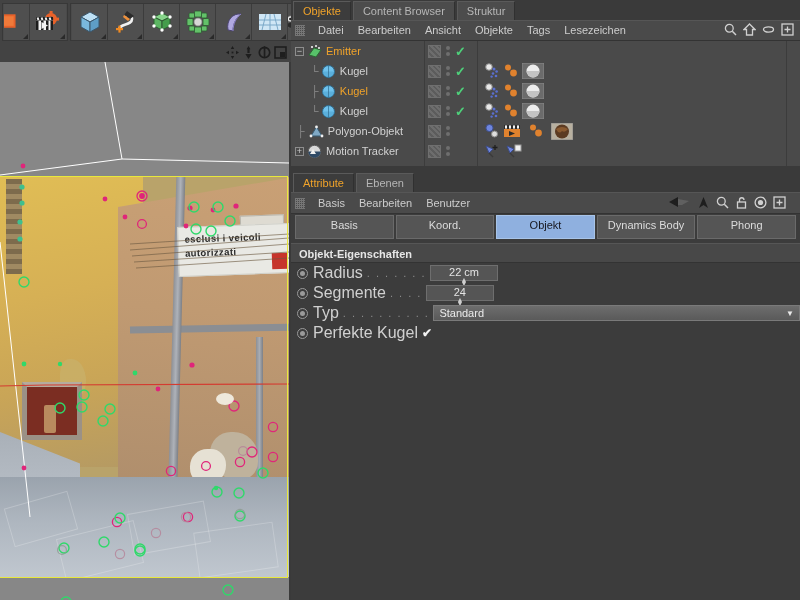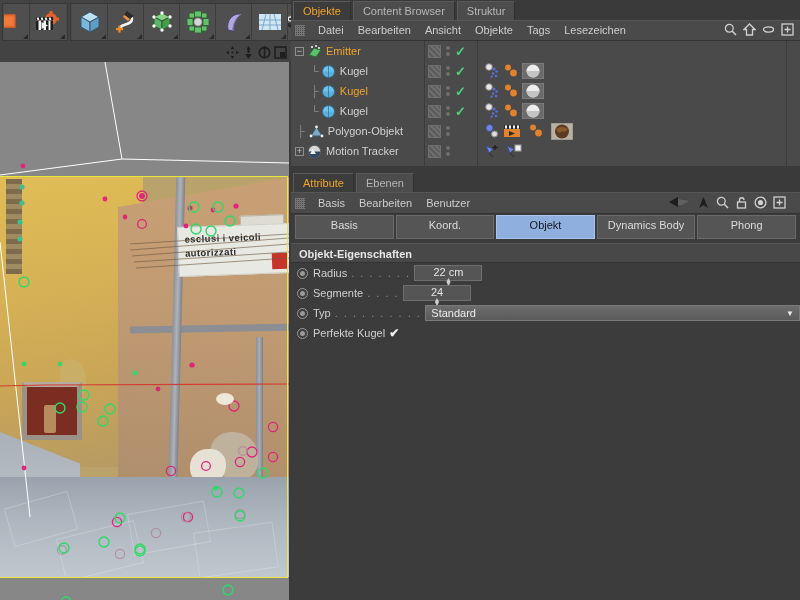--- a/index.html
+++ b/index.html
@@ -269,21 +269,21 @@
     border-top: 1px solid #565656; border-bottom: 1px solid #333;
     margin-top: 4px;
   }
   .prop-row { height: 20px; display: flex; align-items: center; padding-left: 6px; }
   .radio {
     width: 11px; height: 11px; border-radius: 50%;
     border: 1px solid #9a9a9a; margin-right: 5px; flex: none;
     display: flex; align-items: center; justify-content: center;
   }
   .radio i { width: 5px; height: 5px; border-radius: 50%; background: #9a9a9a; display:block; }
-  .plabel { font-size: 11px; color: #d0d0d0; white-space: nowrap; }
+  .plabel { font-size: 16px; color: #d0d0d0; white-space: nowrap; }
   .dots-fill {
     flex: 0 0 auto; margin: 0 4px; color: #8a8a8a; font-size: 11px;
     overflow: hidden; white-space: nowrap; letter-spacing: 1.5px;
   }
   .numfield {
     width: 68px; height: 16px; background: #555;
     border: 1px solid #6e6e6e;
     display: flex; align-items: center; justify-content: space-between;
     padding: 0 3px; font-size: 11px; color: #e4e4e4; flex-direction: column;
   }

